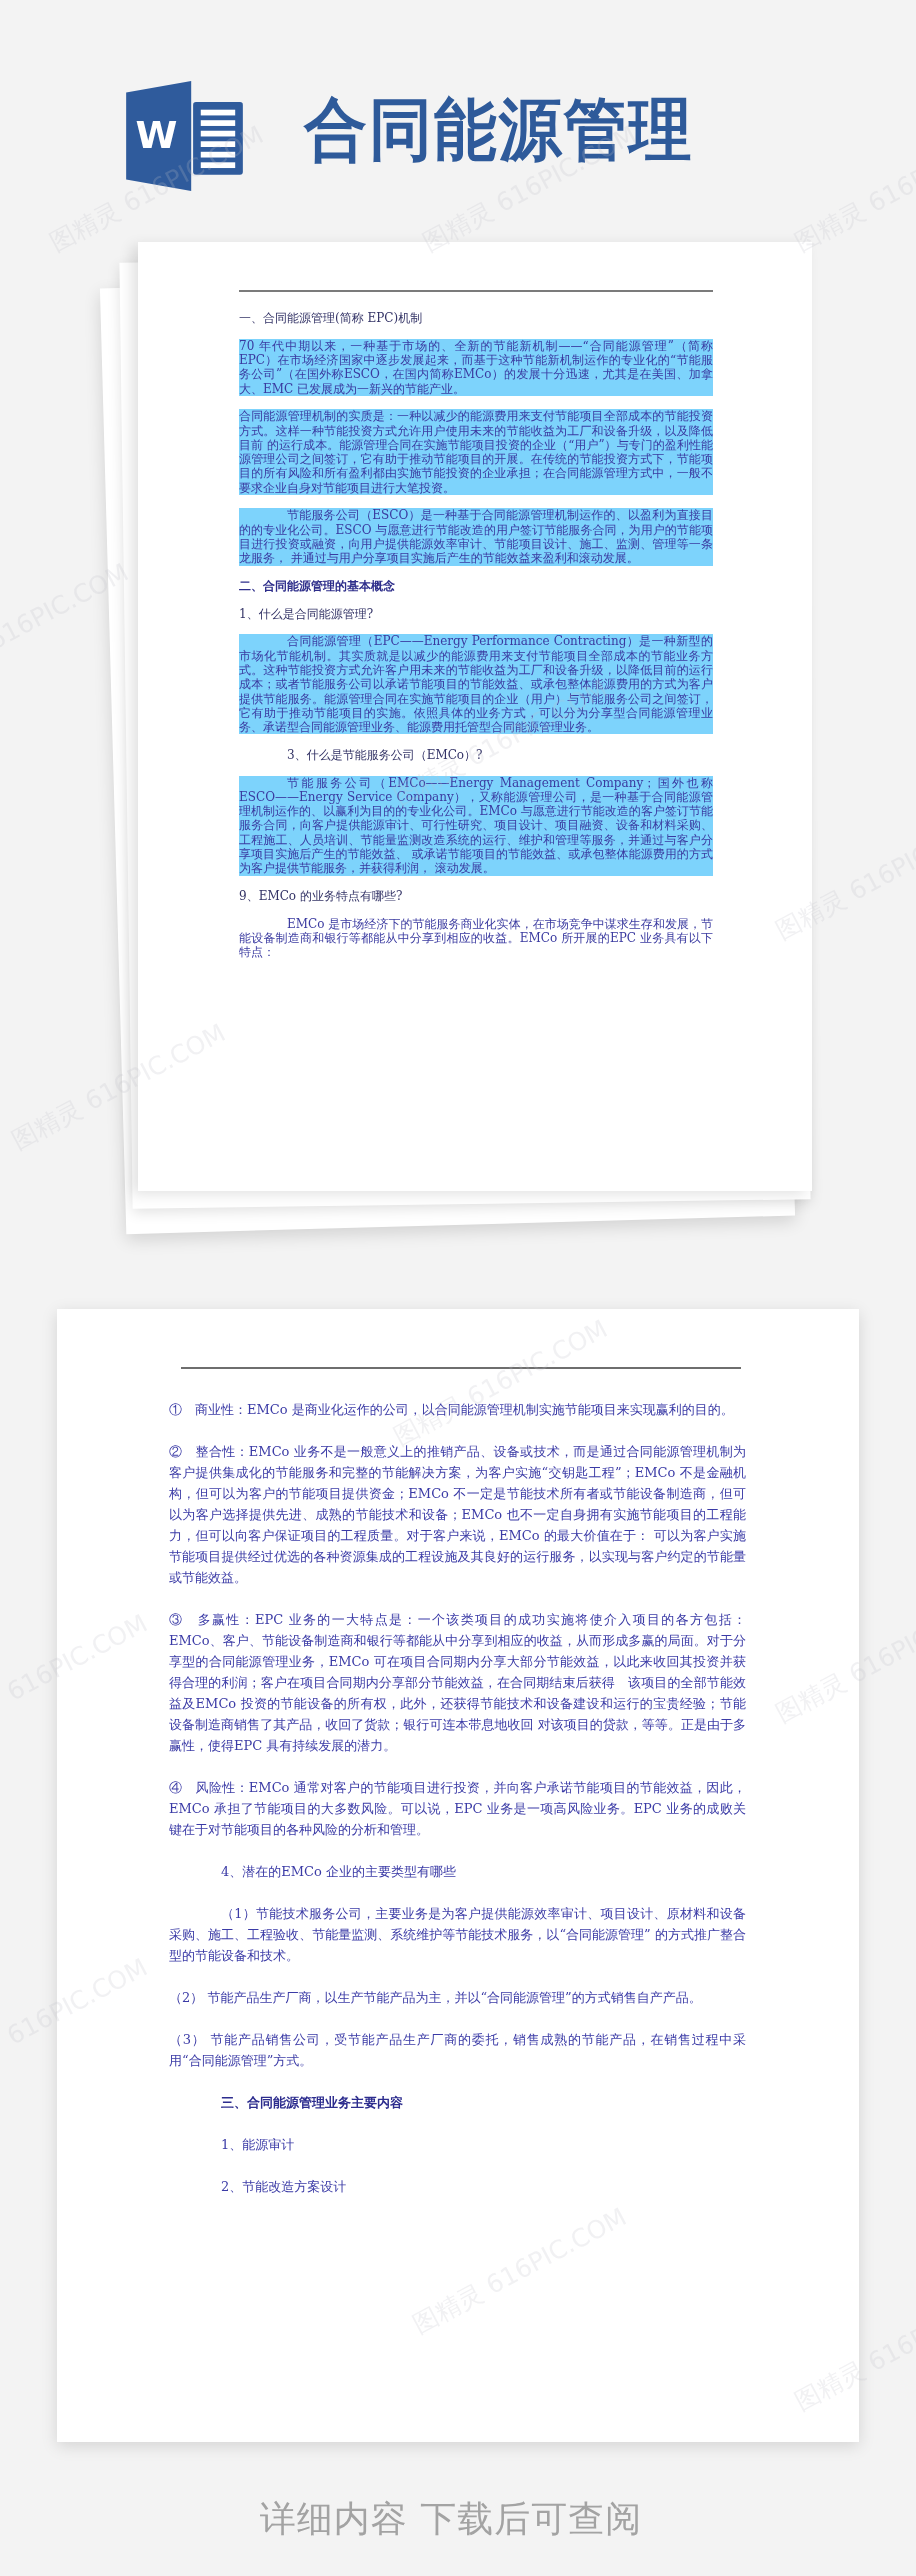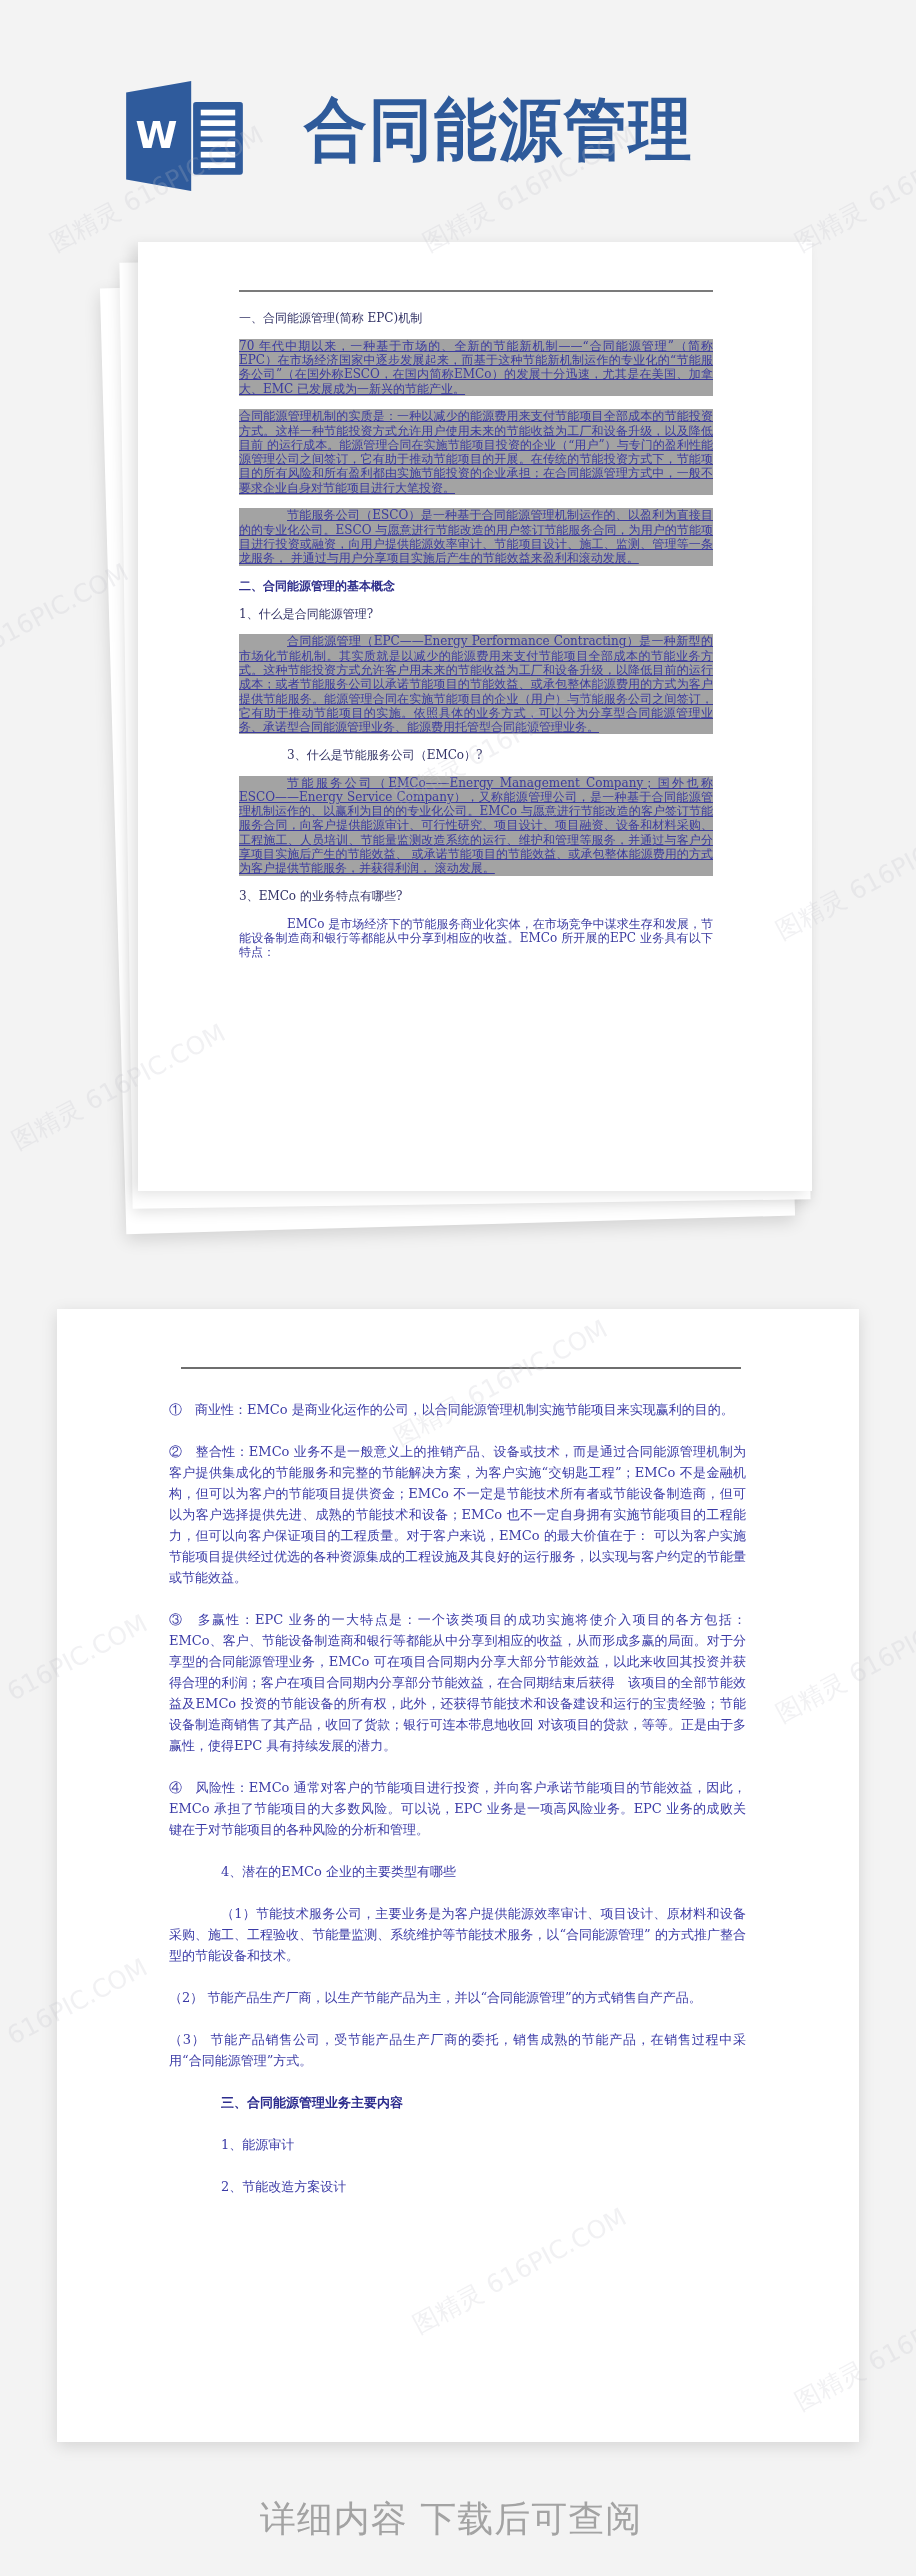--- a/index.html
+++ b/index.html
@@ -32,21 +32,21 @@
   .sheet-front { left: 138px; top: 242px; width: 674px; height: 949px;
                  box-shadow: -5.7px 3.8px 13.4px rgba(0,0,0,0.12); }
 
   .p1-rule { left: 239px; top: 290px; width: 474px; height: 1.9px; background: #7b7b7b; }
   .p1-body { left: 239px; top: 311px; width: 474px; font-size: 12px; line-height: 14.3px; color: #3a3aa0; }
   .p1-body p { margin: 0 0 13.4px 0; text-align: justify; }
   .p1-body .hd { color: #333366; }
   .p1-body .hd-bold { color: #2d2d8a; font-weight: bold; }
   .p1-body .ind { text-indent: 4em; }
   .p1-body .ind-h { padding-left: 4em; }
-  .hl { background: #a3a3a3; text-decoration: underline; }
+  .hl { background: #7dd3fc; }
 
   
   .page2 { left: 57px; top: 1309px; width: 802px; height: 1133px;
            box-shadow: 0 3.8px 15.3px rgba(0,0,0,0.13); }
   .p2-rule { left: 181px; top: 1367px; width: 560px; height: 1.9px; background: #6e6e6e; }
   .p2-body { left: 169px; top: 1399px; width: 577px; font-size: 13px; line-height: 21px; color: #3b3ba6; }
   .p2-body p { margin: 0 0 21px 0; text-align: justify; }
   .p2-body .ind { text-indent: 4em; }
   .p2-body .ind-h { padding-left: 4em; }
   .p2-body .bold { font-weight: bold; color: #2d2d8e; margin-top: 16px; }
@@ -82,21 +82,21 @@
 <div class="abs p1-body">
   <p class="hd">一、合同能源管理(简称 EPC)机制</p>
   <p class="hl">70 年代中期以来，一种基于市场的、全新的节能新机制——“合同能源管理”（简称EPC）在市场经济国家中逐步发展起来，而基于这种节能新机制运作的专业化的“节能服务公司”（在国外称ESCO，在国内简称EMCo）的发展十分迅速，尤其是在美国、加拿大、EMC 已发展成为一新兴的节能产业。</p>
   <p class="hl">合同能源管理机制的实质是：一种以减少的能源费用来支付节能项目全部成本的节能投资方式。这样一种节能投资方式允许用户使用未来的节能收益为工厂和设备升级，以及降低目前 的运行成本。能源管理合同在实施节能项目投资的企业（“用户”）与专门的盈利性能源管理公司之间签订，它有助于推动节能项目的开展。在传统的节能投资方式下，节能项目的所有风险和所有盈利都由实施节能投资的企业承担；在合同能源管理方式中，一般不要求企业自身对节能项目进行大笔投资。</p>
   <p class="hl ind">节能服务公司（ESCO）是一种基于合同能源管理机制运作的、以盈利为直接目的的专业化公司。ESCO 与愿意进行节能改造的用户签订节能服务合同，为用户的节能项目进行投资或融资，向用户提供能源效率审计、节能项目设计、施工、监测、管理等一条龙服务， 并通过与用户分享项目实施后产生的节能效益来盈利和滚动发展。</p>
   <p class="hd-bold">二、合同能源管理的基本概念</p>
   <p class="hd">1、什么是合同能源管理?</p>
   <p class="hl ind">合同能源管理（EPC——Energy Performance Contracting）是一种新型的市场化节能机制。其实质就是以减少的能源费用来支付节能项目全部成本的节能业务方式。这种节能投资方式允许客户用未来的节能收益为工厂和设备升级，以降低目前的运行成本；或者节能服务公司以承诺节能项目的节能效益、或承包整体能源费用的方式为客户提供节能服务。能源管理合同在实施节能项目的企业（用户）与节能服务公司之间签订，它有助于推动节能项目的实施。依照具体的业务方式，可以分为分享型合同能源管理业务、承诺型合同能源管理业务、能源费用托管型合同能源管理业务。</p>
   <p class="hd ind-h">3、什么是节能服务公司（EMCo）?</p>
   <p class="hl ind">节能服务公司（EMCo——Energy Management Company；国外也称 ESCO——Energy Service Company），又称能源管理公司，是一种基于合同能源管理机制运作的、以赢利为目的的专业化公司。EMCo 与愿意进行节能改造的客户签订节能服务合同，向客户提供能源审计、可行性研究、项目设计、项目融资、设备和材料采购、工程施工、人员培训、节能量监测改造系统的运行、维护和管理等服务，并通过与客户分享项目实施后产生的节能效益、 或承诺节能项目的节能效益、或承包整体能源费用的方式为客户提供节能服务，并获得利润， 滚动发展。</p>
-  <p class="hd">3、EMCo 的业务特点有哪些?</p>
+  <p class="hd">9、EMCo 的业务特点有哪些?</p>
   <p class="ind">EMCo 是市场经济下的节能服务商业化实体，在市场竞争中谋求生存和发展，节能设备制造商和银行等都能从中分享到相应的收益。EMCo 所开展的EPC 业务具有以下特点：</p>
 </div>
 
 <div class="abs sheet page2"></div>
 <div class="abs p2-rule"></div>
 
 <div class="abs p2-body">
   <p>①　商业性：EMCo 是商业化运作的公司，以合同能源管理机制实施节能项目来实现赢利的目的。</p>
   <p>②　整合性：EMCo 业务不是一般意义上的推销产品、设备或技术，而是通过合同能源管理机制为客户提供集成化的节能服务和完整的节能解决方案，为客户实施“交钥匙工程”；EMCo 不是金融机构，但可以为客户的节能项目提供资金；EMCo 不一定是节能技术所有者或节能设备制造商，但可以为客户选择提供先进、成熟的节能技术和设备；EMCo 也不一定自身拥有实施节能项目的工程能力，但可以向客户保证项目的工程质量。对于客户来说，EMCo 的最大价值在于： 可以为客户实施节能项目提供经过优选的各种资源集成的工程设施及其良好的运行服务，以实现与客户约定的节能量或节能效益。</p>
   <p>③　多赢性：EPC 业务的一大特点是：一个该类项目的成功实施将使介入项目的各方包括：EMCo、客户、节能设备制造商和银行等都能从中分享到相应的收益，从而形成多赢的局面。对于分享型的合同能源管理业务，EMCo 可在项目合同期内分享大部分节能效益，以此来收回其投资并获得合理的利润；客户在项目合同期内分享部分节能效益，在合同期结束后获得　该项目的全部节能效益及EMCo 投资的节能设备的所有权，此外，还获得节能技术和设备建设和运行的宝贵经验；节能设备制造商销售了其产品，收回了货款；银行可连本带息地收回 对该项目的贷款，等等。正是由于多赢性，使得EPC 具有持续发展的潜力。</p>

